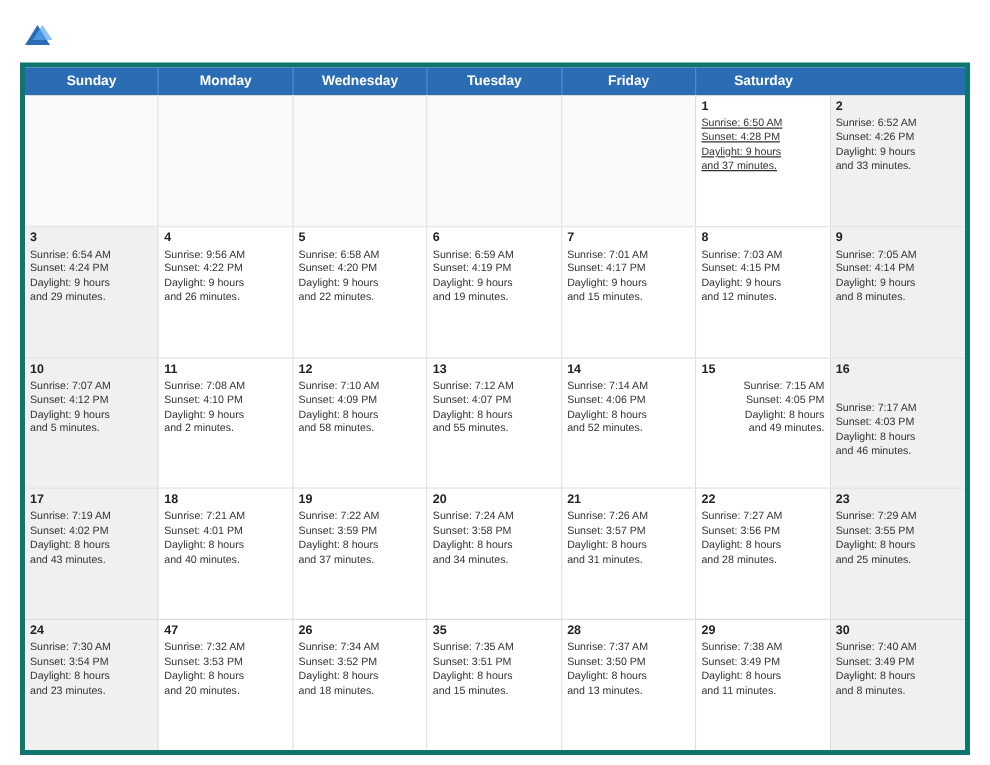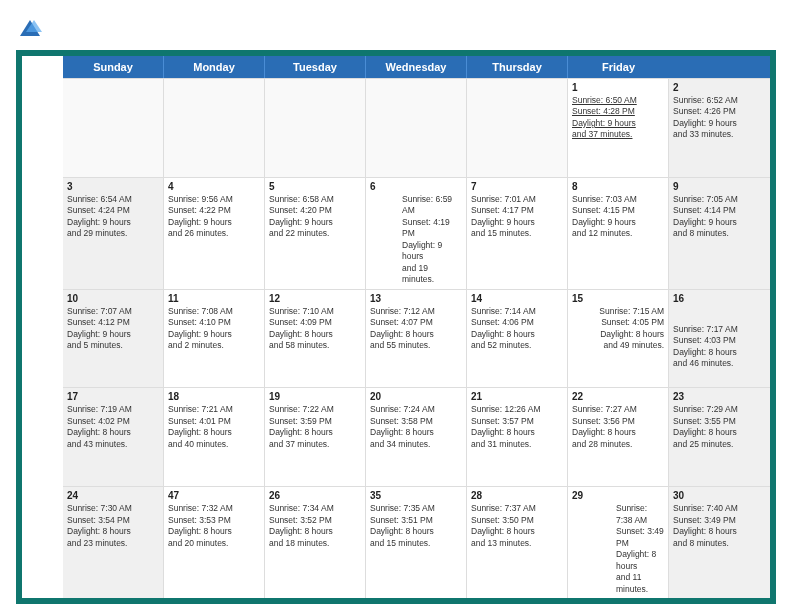--- a/index.html
+++ b/index.html
@@ -59,22 +59,21 @@
     }
     .location {
       font-size: 14px;
       color: #444;
       margin-top: 2px;
     }
     .calendar {
       flex: 1;
       display: flex;
       flex-direction: column;
-      border: 6px solid #0f766e;
-      padding-left: 41px;
+      border: 4px solid #0f766e;
     }
     .cal-header {
       display: grid;
       grid-template-columns: repeat(7, 1fr);
       background: #2a6db5;
     }
     .cal-header-cell {
       color: #fff;
       font-size: 11px;
       font-weight: bold;
@@ -137,24 +136,24 @@
     <div class="title-block">
       <div class="month-title"></div>
       <div class="location"></div>
     </div>
   </div>
 
   <div class="calendar">
     <div class="cal-header">
     <div class="cal-header-cell">Sunday</div>
         <div class="cal-header-cell">Monday</div>
+        <div class="cal-header-cell">Wednesday</div>
         <div class="cal-header-cell">Tuesday</div>
-        <div class="cal-header-cell">Wednesday</div>
-        <div class="cal-header-cell">Thursday</div>
         <div class="cal-header-cell">Friday</div>
+        <div class="cal-header-cell">Saturday</div>
       </div>
     <div class="cal-body">
     <div class="cal-row">
           <div class="cal-cell empty"></div>
           <div class="cal-cell empty"></div>
           <div class="cal-cell empty"></div>
           <div class="cal-cell empty"></div>
           <div class="cal-cell empty"></div>
           <div class="cal-cell">
             <span class="day-num">1</span>
@@ -188,21 +187,21 @@
           </div>
           <div class="cal-cell">
             <span class="day-num">5</span>
             <div class="cell-text" style="white-space: pre-line;">Sunrise: 6:58 AM
 Sunset: 4:20 PM
 Daylight: 9 hours
 and 22 minutes.</div>
           </div>
           <div class="cal-cell">
             <span class="day-num">6</span>
-            <div class="cell-text" style="white-space: pre-line; margin-left: 32px;">Sunrise: 6:59 AM
+            <div class="cell-text" style="white-space: pre-line;">Sunrise: 6:59 AM
 Sunset: 4:19 PM
 Daylight: 9 hours
 and 19 minutes.</div>
           </div>
           <div class="cal-cell">
             <span class="day-num">7</span>
             <div class="cell-text" style="white-space: pre-line;">Sunrise: 7:01 AM
 Sunset: 4:17 PM
 Daylight: 9 hours
 and 15 minutes.</div>
@@ -297,21 +296,21 @@
           </div>
           <div class="cal-cell">
             <span class="day-num">20</span>
             <div class="cell-text" style="white-space: pre-line;">Sunrise: 7:24 AM
 Sunset: 3:58 PM
 Daylight: 8 hours
 and 34 minutes.</div>
           </div>
           <div class="cal-cell">
             <span class="day-num">21</span>
-            <div class="cell-text" style="white-space: pre-line;">Sunrise: 12:26 AM
+            <div class="cell-text" style="white-space: pre-line;">Sunrise: 7:26 AM
 Sunset: 3:57 PM
 Daylight: 8 hours
 and 31 minutes.</div>
           </div>
           <div class="cal-cell">
             <span class="day-num">22</span>
             <div class="cell-text" style="white-space: pre-line;">Sunrise: 7:27 AM
 Sunset: 3:56 PM
 Daylight: 8 hours
 and 28 minutes.</div>
@@ -355,21 +354,21 @@
           </div>
           <div class="cal-cell">
             <span class="day-num">28</span>
             <div class="cell-text" style="white-space: pre-line;">Sunrise: 7:37 AM
 Sunset: 3:50 PM
 Daylight: 8 hours
 and 13 minutes.</div>
           </div>
           <div class="cal-cell">
             <span class="day-num">29</span>
-            <div class="cell-text" style="white-space: pre-line; margin-left: 44px;">Sunrise: 7:38 AM
+            <div class="cell-text" style="white-space: pre-line;">Sunrise: 7:38 AM
 Sunset: 3:49 PM
 Daylight: 8 hours
 and 11 minutes.</div>
           </div>
           <div class="cal-cell shaded">
             <span class="day-num">30</span>
             <div class="cell-text" style="white-space: pre-line;">Sunrise: 7:40 AM
 Sunset: 3:49 PM
 Daylight: 8 hours
 and 8 minutes.</div>

